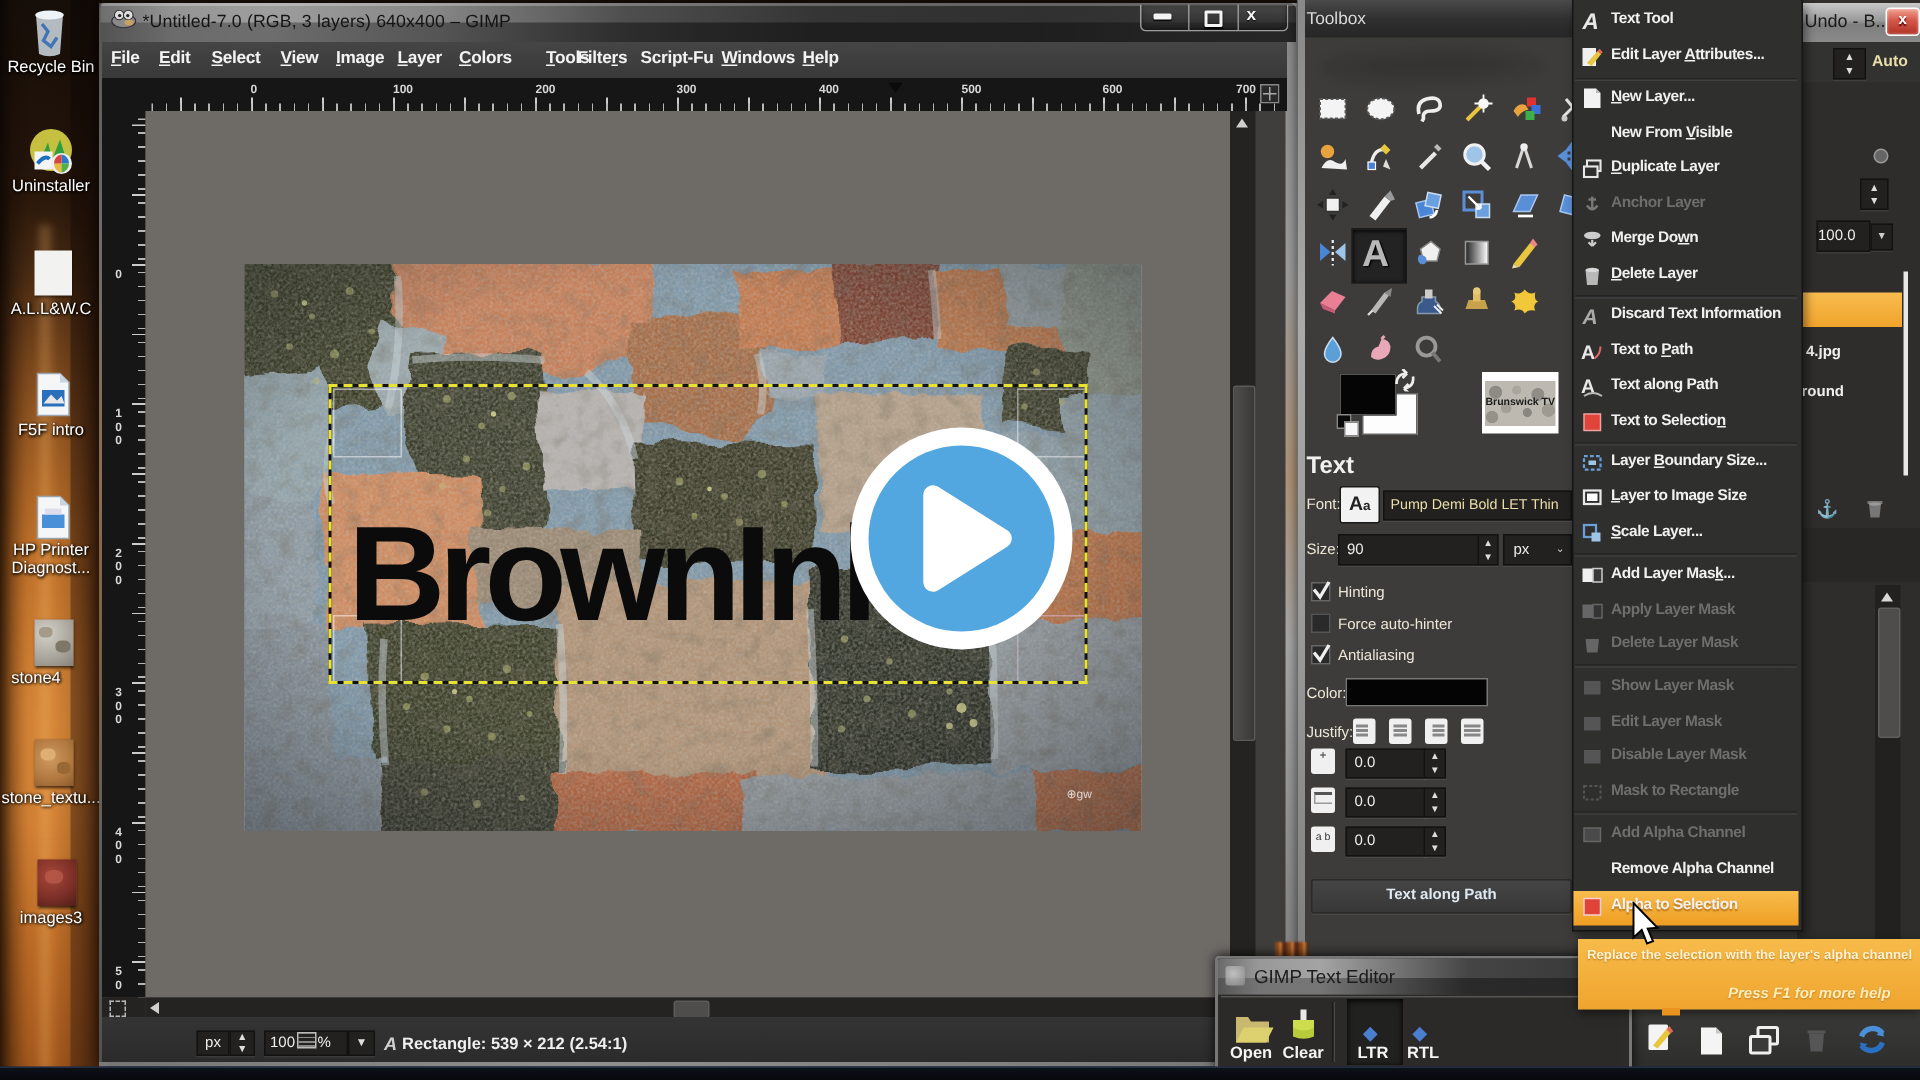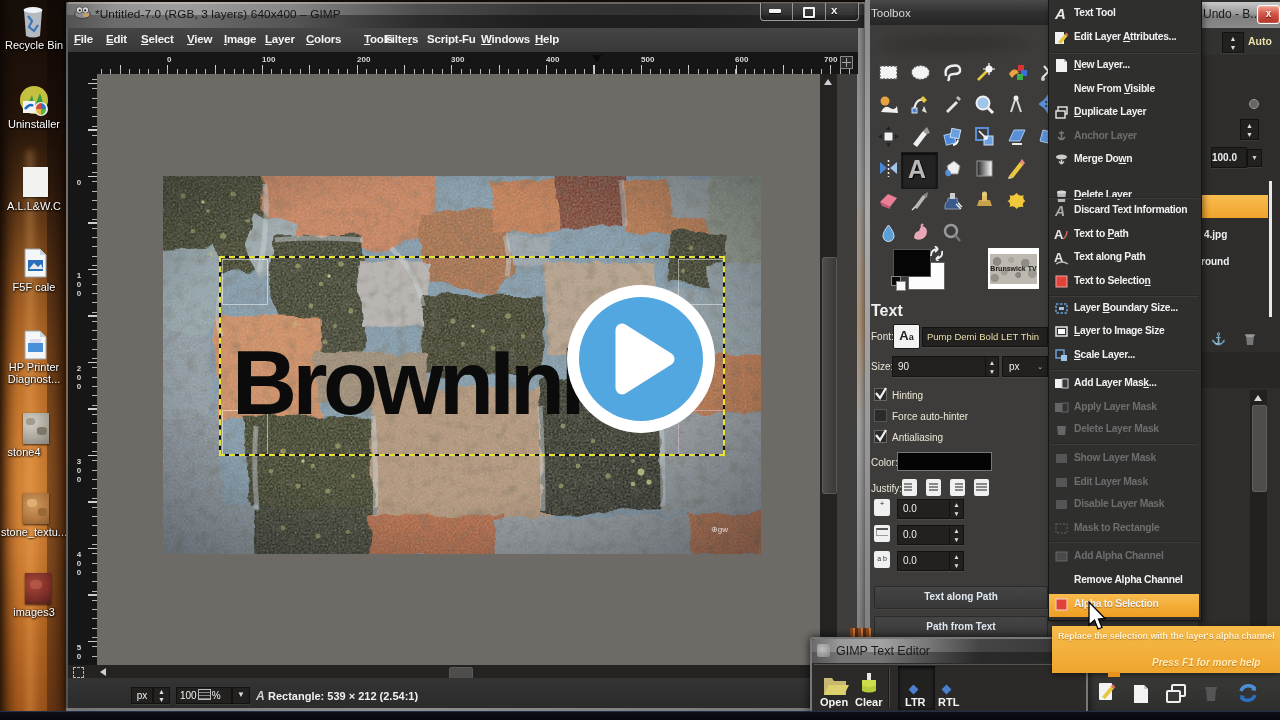--- a/index.html
+++ b/index.html
@@ -57,21 +57,21 @@
 
 <div class="ab" style="left:23px;top:167px;width:25px;height:30px;background:#f2f2f0;box-shadow:0 1px 2px rgba(0,0,0,0.6);"></div>
 <div class="lbl" style="left:0px;top:200px;width:68px;">A.L.L&amp;W.C</div>
 
 <svg class="ab" style="left:24px;top:248px" width="23" height="30" viewBox="0 0 23 30">
  <path d="M1 1 L16 1 L22 7 L22 29 L1 29 Z" fill="#f4f6f8" stroke="#9aa4ad" stroke-width="1"></path>
  <path d="M16 1 L16 7 L22 7 Z" fill="#c9d4dc"></path>
  <rect x="4" y="12" width="15" height="11" fill="#2a6fbb"></rect>
  <path d="M5 21 l5 -6 l4 4 l3 -3 l2 5 z" fill="#e8e8e8"></path>
 </svg>
-<div class="lbl" style="left:0px;top:281px;width:68px;">F5F cale</div>
+<div class="lbl" style="left:0px;top:281px;width:68px;">F5F intro</div>
 
 <svg class="ab" style="left:24px;top:330px" width="23" height="30" viewBox="0 0 23 30">
  <path d="M1 1 L16 1 L22 7 L22 29 L1 29 Z" fill="#f4f6f8" stroke="#9aa4ad" stroke-width="1"></path>
  <path d="M16 1 L16 7 L22 7 Z" fill="#c9d4dc"></path>
  <rect x="4" y="13" width="15" height="9" fill="#4a90d9"></rect>
  <rect x="6" y="9" width="11" height="4" fill="#dde"></rect>
 </svg>
 <div class="lbl" style="left:0px;top:361px;width:68px;line-height:12px;">HP Printer<br>Diagnost...</div>
 
 <div class="ab" style="left:23px;top:413px;width:26px;height:31px;background:
@@ -563,41 +563,40 @@
 <div class="fld" style="left:949px;top:525px;width:13px;height:18px;">
       <div style="color:#ddd;font-size:6.5px;line-height:8.5px;text-align:center;padding-top:1px;">▲<br>▼</div>
     </div>
 <div class="ab" style="left:874px;top:551px;width:16px;height:17px;background:#f0f0f0;border-radius:2px;color:#333;font-size:7px;text-align:center;line-height:16px;">a b</div>
 <div class="fld" style="left:897px;top:551px;width:52px;height:18px;font-size:10px;line-height:18px;"><span style="margin-left:5px;">0.0</span></div>
 <div class="fld" style="left:949px;top:551px;width:13px;height:18px;">
       <div style="color:#ddd;font-size:6.5px;line-height:8.5px;text-align:center;padding-top:1px;">▲<br>▼</div>
     </div>
 
 <div class="ab" style="left:874px;top:586px;width:172px;height:21px;background:linear-gradient(180deg,#454545,#383838);border:1px solid #2a2a2a;border-radius:2px;color:#dfe8f0;font-size:10px;font-weight:bold;text-align:center;line-height:20px;box-shadow:0 1px 0 rgba(255,255,255,0.06);">Text along Path</div>
-<div class="ab" style="left:874px;top:616px;width:172px;height:21px;background:linear-gradient(180deg,#454545,#383838);border:1px solid #2a2a2a;border-radius:2px;color:#dfe8f0;font-size:10px;font-weight:bold;text-align:center;line-height:20px;box-shadow:0 1px 0 rgba(255,255,255,0.06);">Path from Text</div>
 
 <div class="ab" style="left:850px;top:628px;width:22px;height:13px;background:repeating-linear-gradient(90deg,#8a4a20 0 3px,#c87838 3px 5px,#5a2c12 5px 8px);filter:blur(0.7px);"></div>
 
 <div class="ab" style="left:1198px;top:0px;width:82px;height:712px;background:#2f2e2d;"></div>
 <div class="ab" style="left:1198px;top:2px;width:82px;height:26px;background:linear-gradient(180deg,#c8c8c8,#9a9a9a 45%,#7e7e7e 55%,#8a8a8a);"></div>
 <div class="ab" style="left:1203px;top:7px;color:#1a1a1a;font-size:12px;">Undo - B...</div>
 <div class="ab" style="left:1257px;top:5px;width:21px;height:17px;border-radius:3px;background:linear-gradient(180deg,#f0a090,#d4574a 45%,#b03226);border:1px solid #fff;box-shadow:inset 0 0 2px rgba(255,255,255,0.6);color:#fff;font-weight:bold;font-size:10px;text-align:center;line-height:16px;text-shadow:0 1px 1px #500;">x</div>
 
 <div class="ab" style="left:1198px;top:28px;width:82px;height:27px;background:#323231;"></div>
 <div class="fld" style="left:1222px;top:32px;width:20px;height:19px;">
       <div style="color:#ddd;font-size:7px;line-height:9px;text-align:center;padding-top:1px;">▲<br>▼</div>
     </div>
 <div class="ab" style="left:1248px;top:35px;color:#eadfa8;font-size:10.5px;font-weight:bold;">Auto</div>
 
 <div class="ab" style="left:1198px;top:55px;width:82px;height:657px;background:#2e2d2c;"></div>
 <div class="ab" style="left:1249px;top:99px;width:8px;height:8px;border-radius:50%;background:#666;border:1px solid #999;"></div>
 <div class="fld" style="left:1240px;top:119px;width:17px;height:19px;">
       <div style="color:#ddd;font-size:7px;line-height:9px;text-align:center;padding-top:1px;">▲<br>▼</div>
     </div>
-<div class="fld" style="left:1211px;top:147px;width:34px;height:19px;font-size:10px;line-height:19px;"><span style="margin-left:0;font-weight:bold;">100.0</span></div>
+<div class="fld" style="left:1211px;top:147px;width:34px;height:19px;font-size:10px;line-height:19px;"><span style="margin-left:0;">100.0</span></div>
 <div class="fld" style="left:1247px;top:149px;width:13px;height:16px;color:#ccc;font-size:7px;text-align:center;line-height:15px;">▼</div>
 
 <div class="ab" style="left:1198px;top:195px;width:70px;height:23px;background:linear-gradient(180deg,#f8bc4e,#f0a42c);"></div>
 <div class="ab" style="left:1204px;top:229px;color:#f0f0f0;font-size:10px;font-weight:bold;">4.jpg</div>
 <div class="ab" style="left:1201px;top:256px;color:#f0f0f0;font-size:10px;font-weight:bold;">round</div>
 
 <div class="ab" style="left:1269px;top:181px;width:3px;height:136px;background:#e8e8e8;"></div>
 
 <div class="ab" style="left:1211px;top:332px;color:#93a1aa;font-size:12px;">⚓</div>
 <svg class="ab" style="left:1243px;top:332px" width="14" height="14" viewBox="0 0 14 14">
@@ -675,21 +674,21 @@
       </svg>
       <span style="color:#6e6e6e;">Anchor Layer</span>
     </div>
 <div class="mitm" style="top:149px;">
       <svg class="ic" viewBox="0 0 15 15">
         <ellipse cx="7.5" cy="5" rx="5.5" ry="2.5" fill="#ccc"></ellipse>
         <path d="M7.5 8 v4 m0 0 l-2.5 -2.5 m2.5 2.5 l2.5 -2.5" stroke="#ccc" stroke-width="1.5" fill="none"></path>
       </svg>
       <span>Merge Do<u>w</u>n</span>
     </div>
-<div class="mitm" style="top:173px;margin-top:12px;">
+<div class="mitm" style="top:173px;">
       <svg class="ic" viewBox="0 0 15 15">
         <path d="M3 4 h9 l-1 10 h-7 z" fill="#b8b8b8"></path>
         <ellipse cx="7.5" cy="4" rx="4.5" ry="1.5" fill="#d8d8d8"></ellipse>
       </svg>
       <span><u>D</u>elete Layer</span>
     </div>
 <div class="seps" style="top:196.5px;"></div>
 <div class="mitm" style="top:200px;">
       <svg class="ic" viewBox="0 0 15 15">
         <text x="1" y="13" font-size="14" font-weight="bold" font-style="italic" fill="#aaa">A</text>

